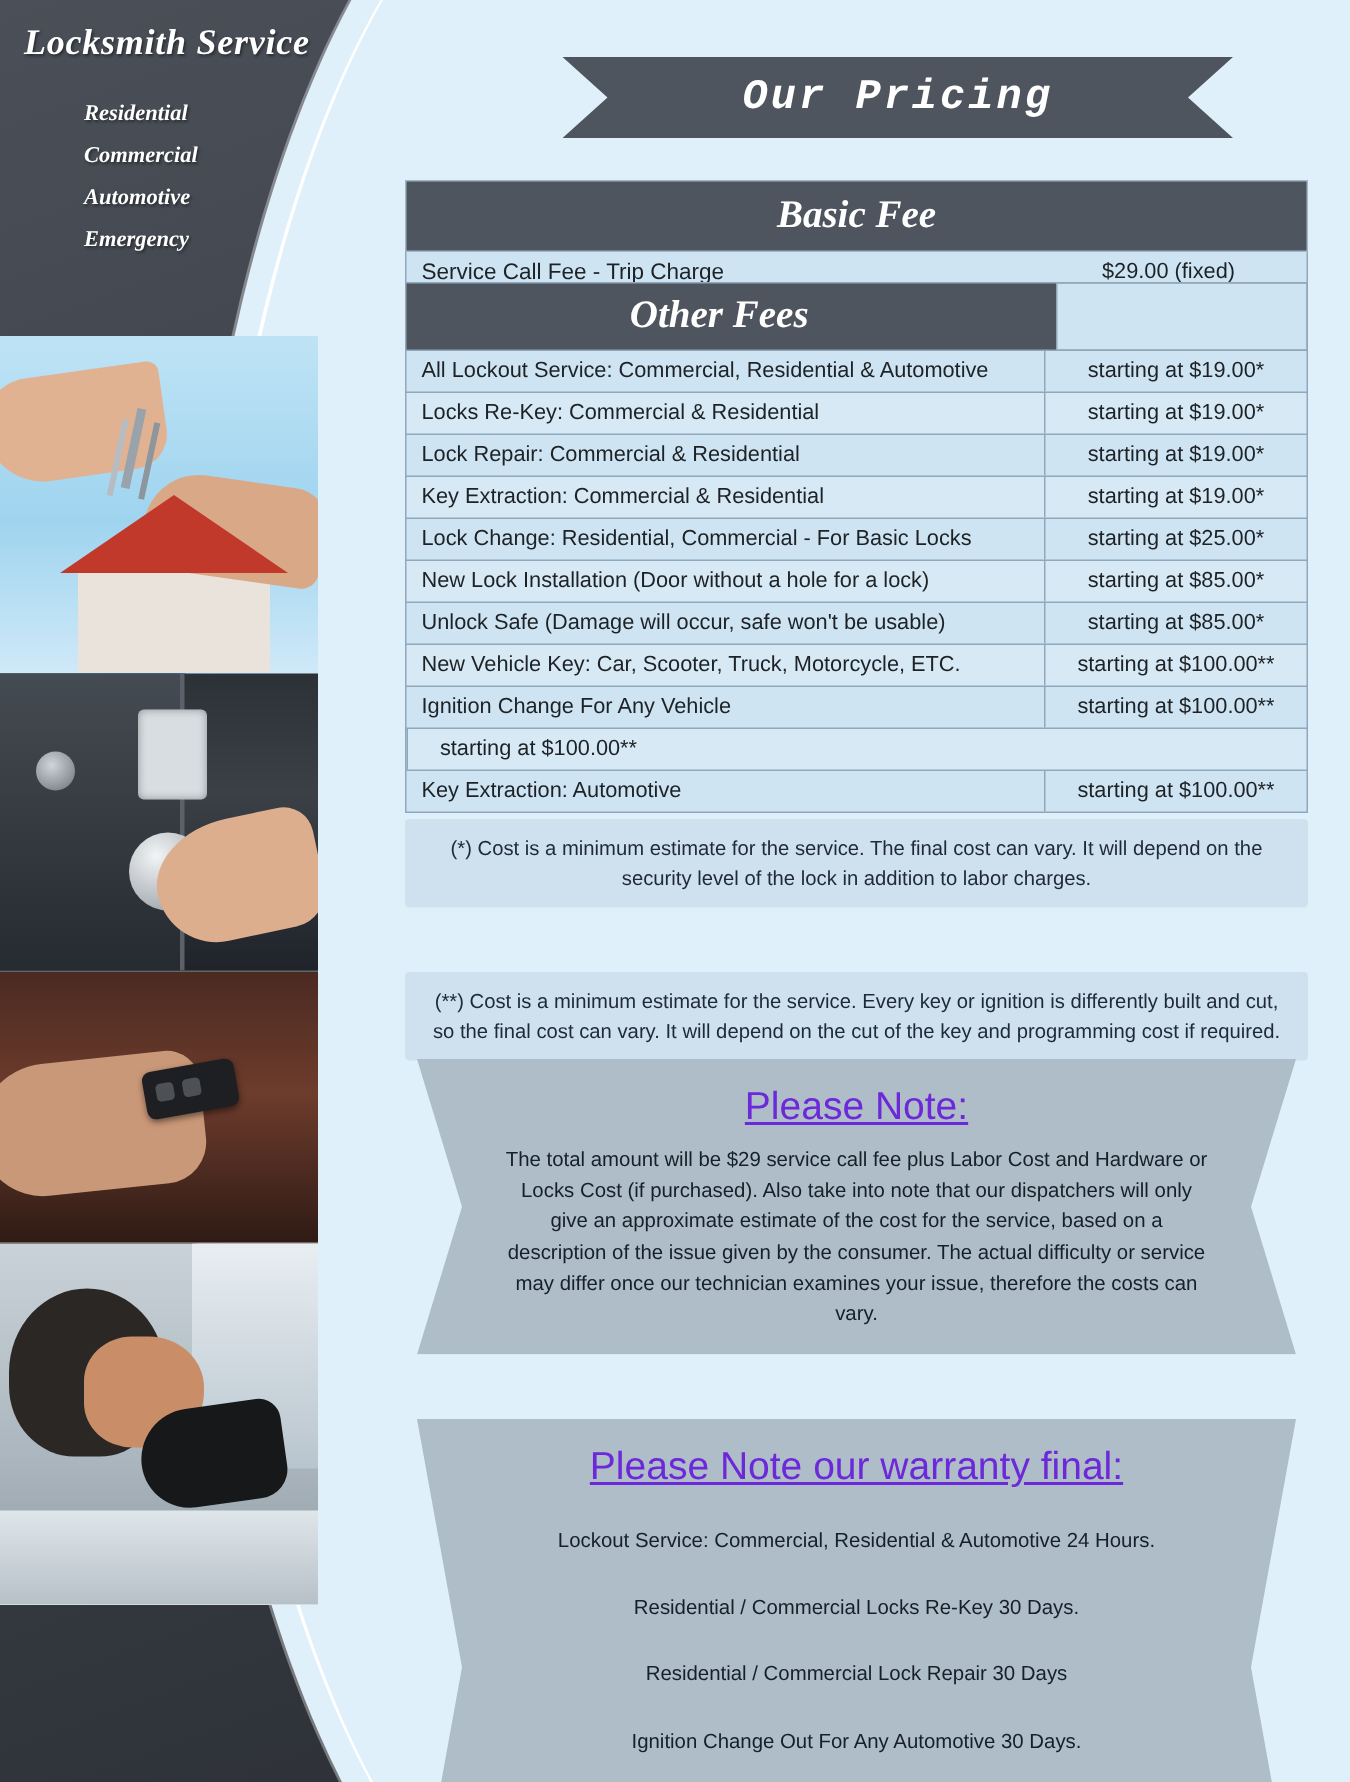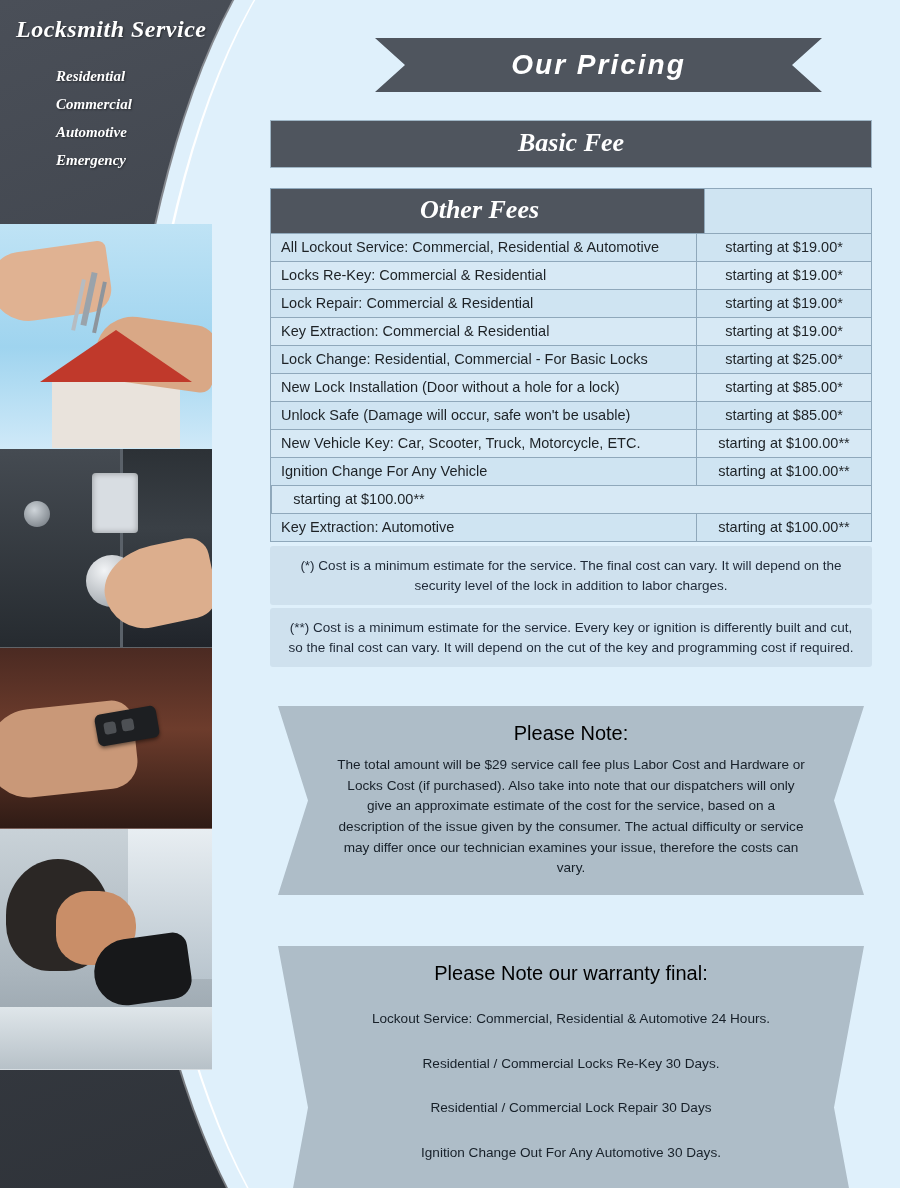--- a/index.html
+++ b/index.html
@@ -204,21 +204,21 @@
     position: absolute; left: 105px; top: 38px; width: 447px; height: 54px;
   }
   .ribbon {
     position: absolute; left: 0; top: 0; width: 447px; height: 54px;
     background: #4f555e;
     clip-path: polygon(0 0, 447px 0, 417px 27px, 447px 54px, 0 54px, 30px 27px);
     display: flex; align-items: center; justify-content: center;
   }
   .ribbon-title {
     color: #ffffff;
-    font-family: Liberation Sans, sans-serif;
+    font-family: Liberation Mono, monospace;
     font-weight: bold;
     font-style: italic;
     font-size: 28px;
     letter-spacing: 2px;
   }
 
   
   .tbl { position: absolute; left: 0; width: 602px; }
   .hdr-bar {
     background: #4f555e;
@@ -299,24 +299,25 @@
     left: 8px;
     width: 586px;
     background: #aebdc8;
     clip-path: polygon(0 0, 586px 0, 556px 50%, 586px 100%, 0 100%, 30px 50%);
     text-align: center;
     padding: 14px 56px 16px;
     box-sizing: border-box;
   }
   .banner h3 {
     margin: 2px 0 10px;
-    color: #000000;
-    font-size: 20px;
+    color: #6d28d9;
+    font-size: 26px;
     font-weight: normal;
     font-family: "Liberation Sans", sans-serif;
+    text-decoration: underline;
   }
   .banner p {
     margin: 0;
     color: #172029;
     font-size: 13.6px;
     line-height: 1.52;
   }
   .banner .warr-line { display: block; margin-top: 24px; }
 </style>
 </head>
@@ -365,20 +366,24 @@
 <div class="content">
 
   <div class="ribbon-wrap">
     <div class="ribbon">
       <span class="ribbon-title">Our Pricing</span>
     </div>
   </div>
 
   <div class="tbl basic" style="top:120px;">
     <div class="hdr-bar">Basic Fee</div>
+    <div class="row">
+      <div class="cell-desc">Service Call Fee - Trip Charge</div>
+      <div class="cell-price">$29.00 (fixed)</div>
+    </div>
   </div>
 
   <div class="tbl other" style="top:188px;">
     <div class="other-head-split">
       <div class="other-head-left">Other Fees</div>
       <div class="other-head-right"></div>
     </div>
 
     <div class="row">
       <div class="cell-desc">All Lockout Service: Commercial, Residential &amp; Automotive</div>
@@ -419,21 +424,21 @@
     <div class="row">
       <div class="cell-price">starting at $100.00**</div>
     </div>
     <div class="row">
       <div class="cell-desc">Key Extraction: Automotive</div>
       <div class="cell-price">starting at $100.00**</div>
     </div>
   </div>
 
   <div class="note" style="top:546px;">(*) Cost is a minimum estimate for the service. The final cost can vary. It will depend on the security level of the lock in addition to labor charges.</div>
-  <div class="note" style="top:608px;">(**) Cost is a minimum estimate for the service. Every key or ignition is differently built and cut, so the final cost can vary. It will depend on the cut of the key and programming cost if required.</div>
+  <div class="note" style="top:648px;">(**) Cost is a minimum estimate for the service. Every key or ignition is differently built and cut, so the final cost can vary. It will depend on the cut of the key and programming cost if required.</div>
 
   <div class="banner" style="top:706px;">
     <h3>Please Note:</h3>
     <p>The total amount will be $29 service call fee plus Labor Cost and Hardware or Locks Cost (if purchased). Also take into note that our dispatchers will only give an approximate estimate of the cost for the service, based on a description of the issue given by the consumer. The actual difficulty or service may differ once our technician examines your issue, therefore the costs can vary.</p>
   </div>
 
   <div class="banner" style="top:946px;">
     <h3>Please Note our warranty final:</h3>
     <p>
       <span class="warr-line">Lockout Service: Commercial, Residential &amp; Automotive 24 Hours.</span>

